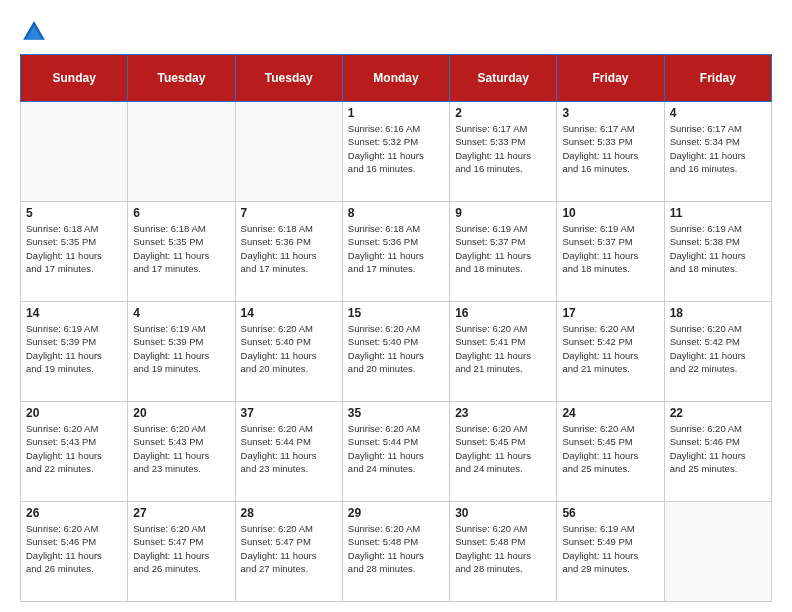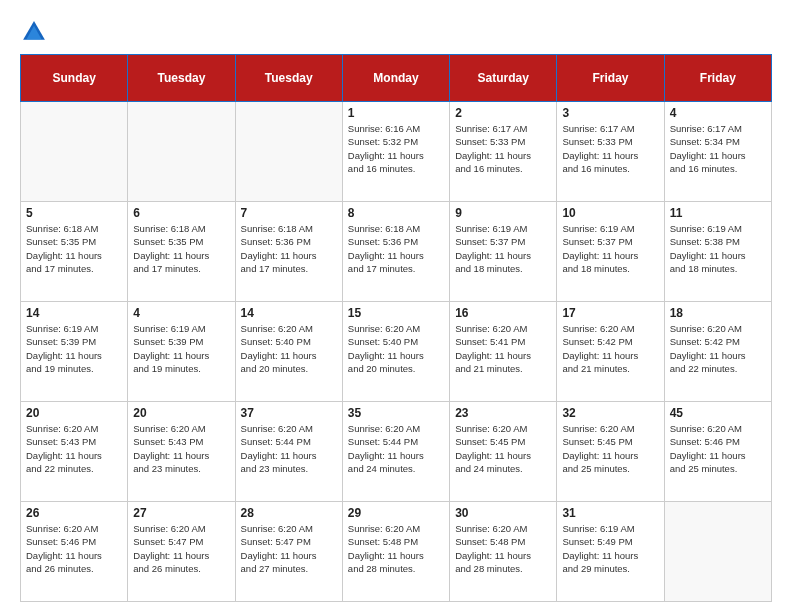--- a/index.html
+++ b/index.html
@@ -229,25 +229,25 @@
           </td>
           <td>
             <div class="day-num">35</div>
             <div class="day-info">Sunrise: 6:20 AM<br>Sunset: 5:44 PM<br>Daylight: 11 hours<br>and 24 minutes.</div>
           </td>
           <td>
             <div class="day-num">23</div>
             <div class="day-info">Sunrise: 6:20 AM<br>Sunset: 5:45 PM<br>Daylight: 11 hours<br>and 24 minutes.</div>
           </td>
           <td>
-            <div class="day-num">32</div>
+            <div class="day-num">24</div>
             <div class="day-info">Sunrise: 6:20 AM<br>Sunset: 5:45 PM<br>Daylight: 11 hours<br>and 25 minutes.</div>
           </td>
           <td>
-            <div class="day-num">45</div>
+            <div class="day-num">22</div>
             <div class="day-info">Sunrise: 6:20 AM<br>Sunset: 5:46 PM<br>Daylight: 11 hours<br>and 25 minutes.</div>
           </td>
         </tr>
         <tr>
           <td>
             <div class="day-num">26</div>
             <div class="day-info">Sunrise: 6:20 AM<br>Sunset: 5:46 PM<br>Daylight: 11 hours<br>and 26 minutes.</div>
           </td>
           <td>
             <div class="day-num">27</div>
@@ -259,20 +259,20 @@
           </td>
           <td>
             <div class="day-num">29</div>
             <div class="day-info">Sunrise: 6:20 AM<br>Sunset: 5:48 PM<br>Daylight: 11 hours<br>and 28 minutes.</div>
           </td>
           <td>
             <div class="day-num">30</div>
             <div class="day-info">Sunrise: 6:20 AM<br>Sunset: 5:48 PM<br>Daylight: 11 hours<br>and 28 minutes.</div>
           </td>
           <td>
-            <div class="day-num">31</div>
+            <div class="day-num">56</div>
             <div class="day-info">Sunrise: 6:19 AM<br>Sunset: 5:49 PM<br>Daylight: 11 hours<br>and 29 minutes.</div>
           </td>
           <td class="empty"></td>
         </tr>
       </tbody>
   </table>
 </div>
 
 </body></html>

